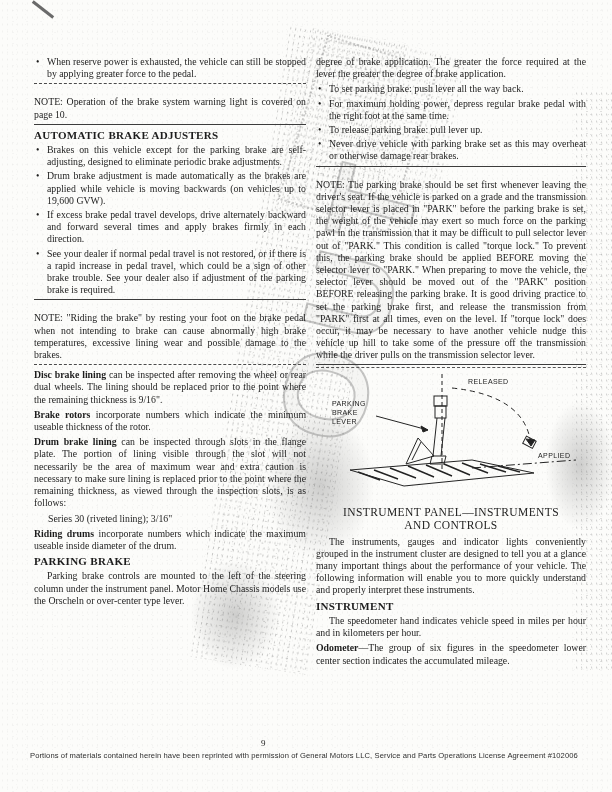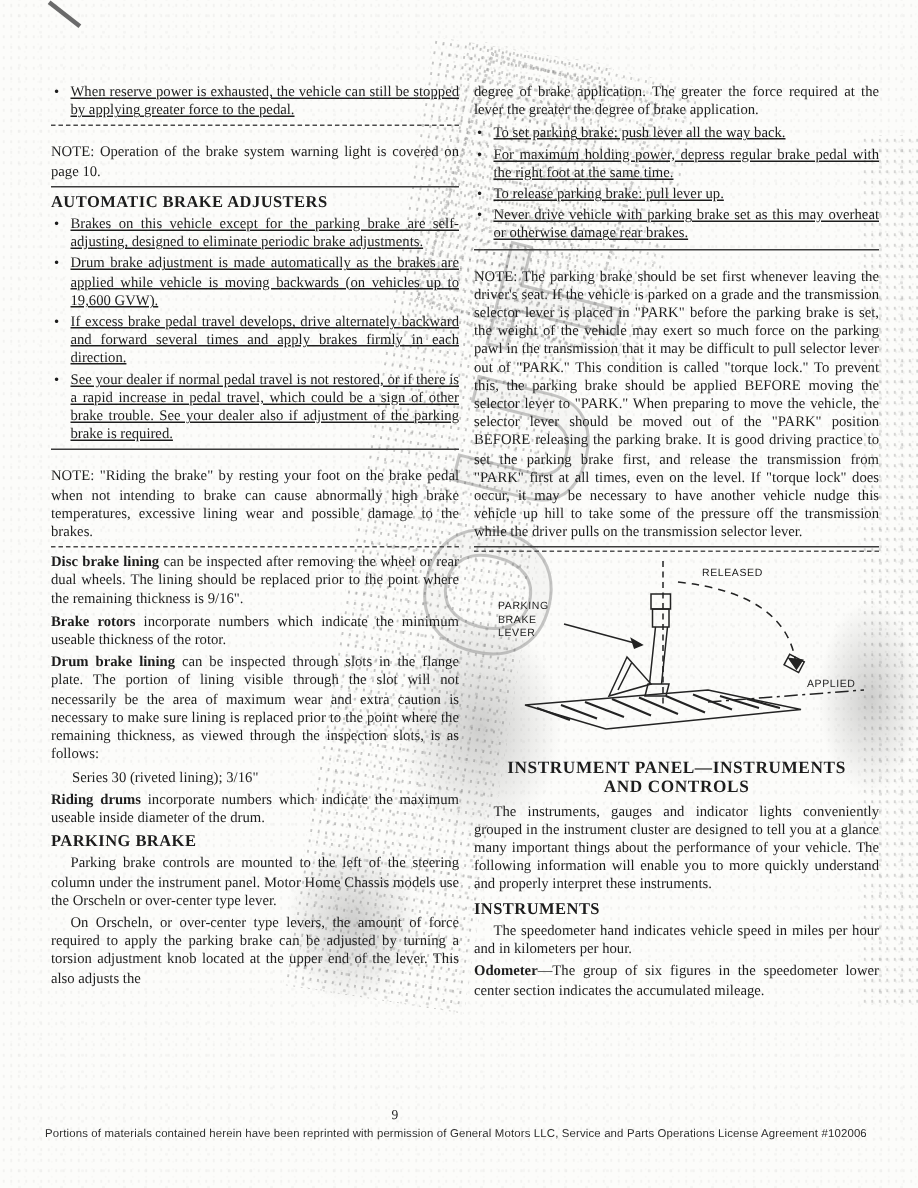--- a/index.html
+++ b/index.html
@@ -10,22 +10,22 @@
   .col-left{left:34px;}
   .col-right{left:316px;width:270px;}
   p{margin:0 0 3px 0;}
   .indent{text-indent:13px;}
   .lead{font-weight:bold;}
   .note{margin:12px 0 2px 0;}
   .rule{border:none;border-top:1px solid #3c3c3c;margin:3px 0 4px 0;height:0;}
   .rule.dashy{border-top:1px dashed #4a4a4a;}
   .rule2{border:none;border-top:1px solid #3c3c3c;margin:2px 0 1px 0;height:2px;border-bottom:1px dashed #555;}
   .h1{font-weight:bold;font-size:11px;letter-spacing:.3px;margin:2px 0 3px 0;text-align:left;}
-  .h-center{font-weight:bold;font-size:11.5px;line-height:13px;text-align:center;margin:6px 0 4px 0;letter-spacing:.4px;}
-  .bullets{margin:0 0 2px 0;padding:0;list-style:none;text-decoration:underline;}
+  .h-center{font-weight:normal;font-size:11.5px;line-height:13px;text-align:center;margin:6px 0 4px 0;letter-spacing:.4px;}
+  .bullets{margin:0 0 2px 0;padding:0;list-style:none;}
   .bullets li{position:relative;padding-left:13px;margin:0 0 2px 0;}
   .bullets li::before{content:"\2022";position:absolute;left:2px;top:0;}
   .series{margin:1px 0 3px 14px;text-align:left;}
   .diagram{margin:4px auto 2px auto;display:block;}
   .pagenum{position:absolute;left:261px;top:738px;font-size:9px;color:#222;}
   .footer{position:absolute;left:30px;top:751px;width:560px;font-family:"Liberation Sans",sans-serif;
           font-size:7.6px;color:#2d2d2d;letter-spacing:.1px;}
   
   .watermark{position:absolute;left:120px;top:230px;width:460px;text-align:center;
              transform:rotate(-76deg);font-family:"Liberation Sans",sans-serif;font-weight:bold;
@@ -87,21 +87,20 @@
     <div class="rule dashy"></div>
 
     <p><span class="lead">Disc brake lining</span><span> can be inspected after removing the wheel or rear dual wheels. The lining should be replaced prior to the point where the remaining thickness is 9/16".</span></p>
     <p><span class="lead">Brake rotors</span><span> incorporate numbers which indicate the minimum useable thickness of the rotor.</span></p>
     <p><span class="lead">Drum brake lining</span><span> can be inspected through slots in the flange plate. The portion of lining visible through the slot will not necessarily be the area of maximum wear and extra caution is necessary to make sure lining is replaced prior to the point where the remaining thickness, as viewed through the inspection slots, is as follows:</span></p>
     <p class="series">Series 30 (riveted lining); 3/16"</p>
     <p><span class="lead">Riding drums</span><span> incorporate numbers which indicate the maximum useable inside diameter of the drum.</span></p>
 
     <div class="h1">PARKING BRAKE</div>
     <p class="indent">Parking brake controls are mounted to the left of the steering column under the instrument panel. Motor Home Chassis models use the Orscheln or over-center type lever.</p>
-    <p class="indent">On Orscheln, or over-center type levers, the amount of force required to apply the parking brake can be adjusted by turning a torsion adjustment knob located at the upper end of the lever. This also adjusts the</p>
   </div>
 
   <div class="col col-right scan">
     <p>degree of brake application. The greater the force required at the lever the greater the degree of brake application.</p>
     <ul class="bullets">
       <li>To set parking brake: push lever all the way back.</li>
       <li>For maximum holding power, depress regular brake pedal with the right foot at the same time.</li>
       <li>To release parking brake: pull lever up.</li>
       <li>Never drive vehicle with parking brake set as this may overheat or otherwise damage rear brakes.</li>
     </ul>
@@ -143,20 +142,20 @@
       <text x="146" y="12">RELEASED</text>
       <text x="216" y="86">APPLIED</text>
     </svg>
 
     <div class="h-center">
       <div>INSTRUMENT PANEL—INSTRUMENTS</div>
       <div>AND CONTROLS</div>
     </div>
     <p class="indent">The instruments, gauges and indicator lights conveniently grouped in the instrument cluster are designed to tell you at a glance many important things about the performance of your vehicle. The following information will enable you to more quickly understand and properly interpret these instruments.</p>
 
-    <div class="h1">INSTRUMENTS</div>
+    <div class="h1">INSTRUMENT</div>
     <p class="indent">The speedometer hand indicates vehicle speed in miles per hour and in kilometers per hour.</p>
     <p><span class="lead">Odometer</span><span>—The group of six figures in the speedometer lower center section indicates the accumulated mileage.</span></p>
   </div>
 
   <div class="pagenum scan">9</div>
   <div class="footer">Portions of materials contained herein have been reprinted with permission of General Motors LLC, Service and Parts Operations License Agreement #102006</div>
 </div>
 
 </body></html>

